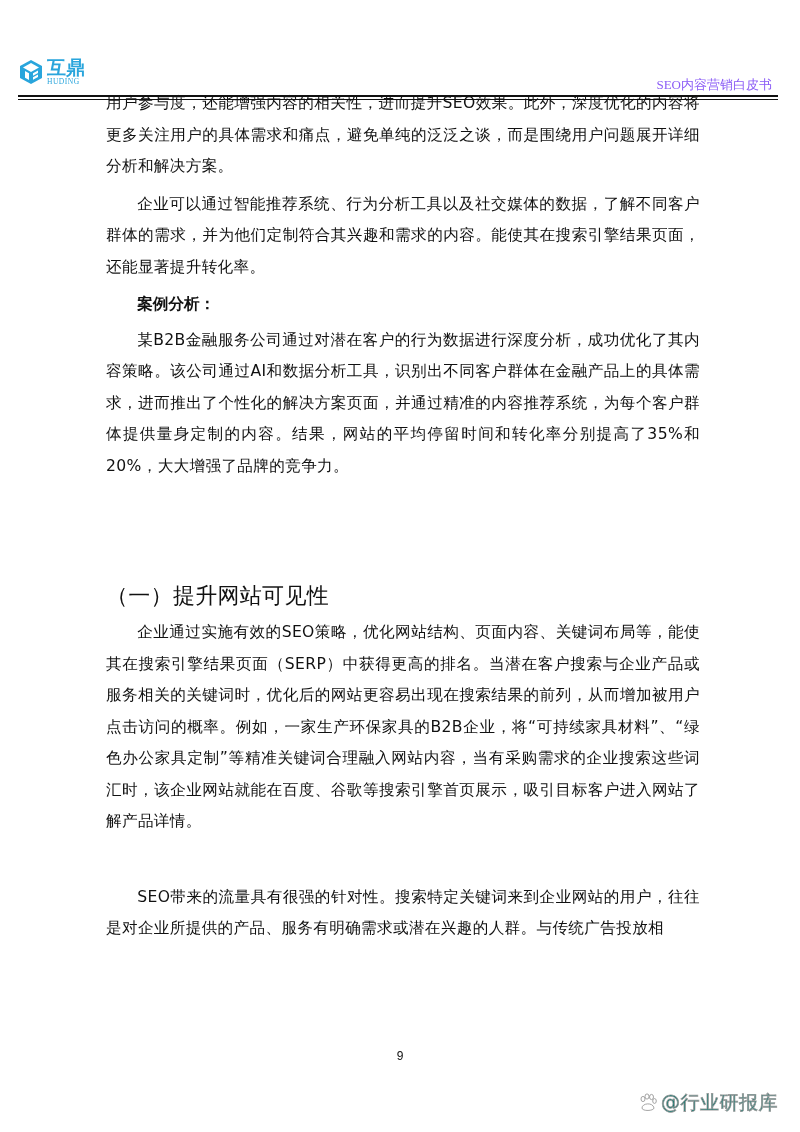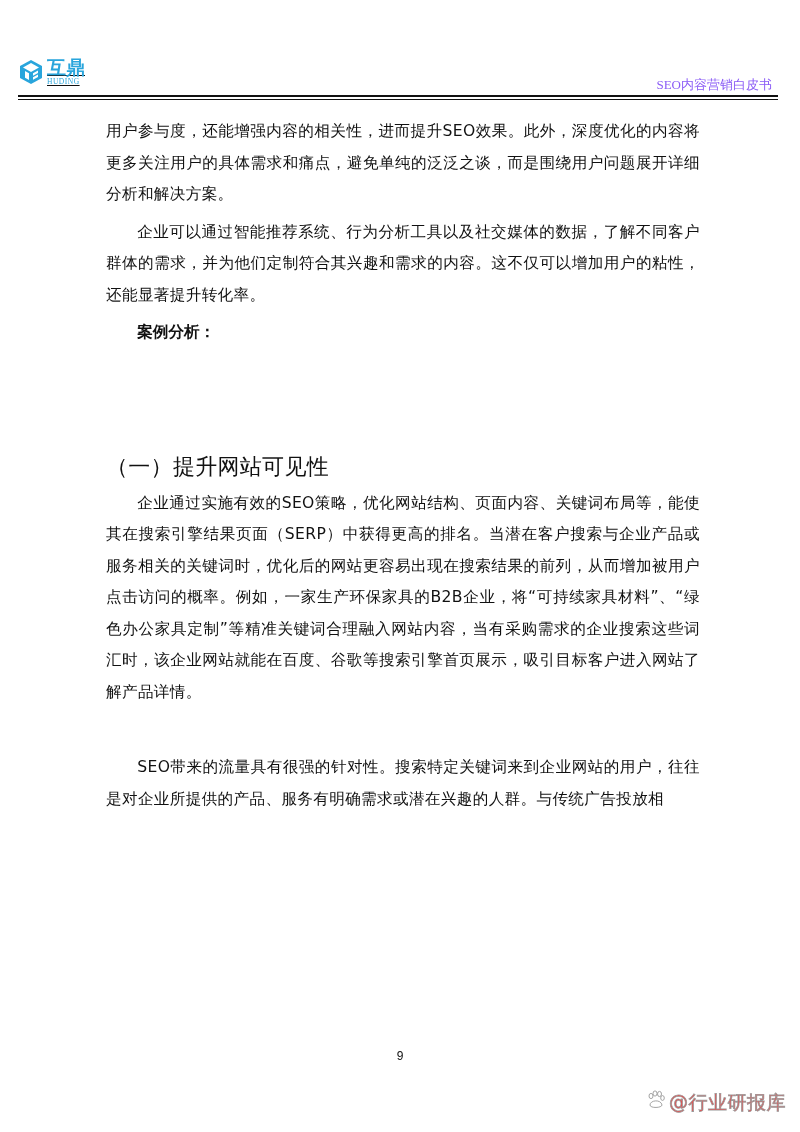--- a/index.html
+++ b/index.html
@@ -1,35 +1,35 @@
 <!DOCTYPE html>
 <html><head>
   <meta charset="utf-8">
   <style>
     html, body { margin: 0; padding: 0; background: #ffffff; }
     body { width: 800px; height: 1132px; position: relative; overflow: hidden; font-family: "DejaVu Sans", sans-serif; color: #111; }
     .header { position: absolute; left: 0; top: 0; width: 800px; height: 110px; }
     .logo { position: absolute; left: 18px; top: 58px; display: flex; align-items: center; }
     .logo-mark { width: 26px; height: 26px; }
-    .logo-text { margin-left: 3px; display: flex; flex-direction: column; line-height: 1; text-decoration: underline; }
+    .logo-text { margin-left: 3px; display: flex; flex-direction: column; line-height: 1; }
     .logo-cn { font-family: "DejaVu Sans", sans-serif; font-weight: bold; color: #29a5dc; font-size: 19px; letter-spacing: 0px; }
     .logo-en { font-family: "Liberation Serif", serif; color: #29a5dc; font-size: 7.5px; letter-spacing: 0.5px; margin-top: 1px; }
     .header-title { position: absolute; right: 28px; top: 76px; font-family: "Liberation Serif", serif; font-size: 13px; color: #8b5cf6; }
     .rule-thick { position: absolute; left: 18px; right: 22px; top: 95px; height: 2px; background: #111; }
     .rule-thin { position: absolute; left: 18px; right: 22px; top: 99px; height: 1px; background: #111; }
 
-    .content { position: absolute; left: 106px; top: 116px; width: 594px; }
+    .content { position: absolute; left: 106px; top: 88px; width: 594px; }
     p.body { margin: 0; font-size: 15.6px; line-height: 31.5px; text-align: justify; letter-spacing: 0.35px; }
     p.indent { text-indent: 2em; }
     .case { font-weight: bold; font-size: 15.6px; line-height: 31.5px; text-indent: 2em; margin: 6px 0 0 0; }
     .gap-sm { height: 6px; }
     .h1 { font-size: 33px; font-weight: bold; margin: 0; letter-spacing: 0.5px; }
     .h2 { font-size: 22px; font-weight: normal; margin: 0; letter-spacing: 0.3px; }
     .page-num { position: absolute; left: 0; width: 800px; top: 1049px; text-align: center; font-family: "Liberation Sans", sans-serif; font-size: 12px; color: #111; }
-    .watermark { position: absolute; right: 14px; top: 1090px; display: flex; align-items: flex-start; font-size: 19px; color: #ef4444; -webkit-text-stroke: 0.8px #9a9a9a; letter-spacing: 0.5px; }
+    .watermark { position: absolute; right: 22px; top: 1090px; display: flex; align-items: center; font-size: 19px; color: #0f766e; -webkit-text-stroke: 0.8px #9a9a9a; letter-spacing: 0.5px; }
     .watermark .paw { width: 20px; height: 20px; margin-right: 3px; }
   </style>
 </head>
 <body>
 
 <div class="header">
   <div class="logo">
     <svg class="logo-mark" viewBox="0 0 26 26">
       <path d="M13 1 L24 7 L24 19 L13 25 L2 19 L2 7 Z" fill="#29a5dc"></path>
       <path d="M13 4 L21 8.5 L13 13 L5 8.5 Z" fill="#ffffff"></path>
@@ -42,23 +42,24 @@
     </div>
   </div>
   <div class="header-title">SEO内容营销白皮书</div>
   <div class="rule-thick"></div>
   <div class="rule-thin"></div>
 </div>
 
 <div class="content">
   <p class="body">用户参与度，还能增强内容的相关性，进而提升SEO效果。此外，深度优化的内容将更多关注用户的具体需求和痛点，避免单纯的泛泛之谈，而是围绕用户问题展开详细分析和解决方案。</p>
   <div class="gap-sm"></div>
-  <p class="body indent">企业可以通过智能推荐系统、行为分析工具以及社交媒体的数据，了解不同客户群体的需求，并为他们定制符合其兴趣和需求的内容。这不仅可以增加用户的粘性，还能显著提升转化率。</p>
+  <p class="body indent">企业可以通过智能推荐系统、行为分析工具以及社交媒体的数据，了解不同客户群体的需求，并为他们定制符合其兴趣和需求的内容。能使其在搜索引擎结果页面，还能显著提升转化率。</p>
   <p class="case">案例分析：</p>
   <div style="height:4px"></div>
+  <p class="body indent">某B2B金融服务公司通过对潜在客户的行为数据进行深度分析，成功优化了其内容策略。该公司通过AI和数据分析工具，识别出不同客户群体在金融产品上的具体需求，进而推出了个性化的解决方案页面，并通过精准的内容推荐系统，为每个客户群体提供量身定制的内容。结果，网站的平均停留时间和转化率分别提高了35%和20%，大大增强了品牌的竞争力。</p>
 
   <div style="height:52px"></div>
 
   <div style="height:47px"></div>
   <h2 class="h2">（一）提升网站可见性</h2>
   <div style="height:6px"></div>
   <p class="body indent">企业通过实施有效的SEO策略，优化网站结构、页面内容、关键词布局等，能使其在搜索引擎结果页面（SERP）中获得更高的排名。当潜在客户搜索与企业产品或服务相关的关键词时，优化后的网站更容易出现在搜索结果的前列，从而增加被用户点击访问的概率。例如，一家生产环保家具的B2B企业，将“可持续家具材料”、“绿色办公家具定制”等精准关键词合理融入网站内容，当有采购需求的企业搜索这些词汇时，该企业网站就能在百度、谷歌等搜索引擎首页展示，吸引目标客户进入网站了解产品详情。</p>
 
   <div style="height:38px"></div>
   <div style="height:6px"></div>

